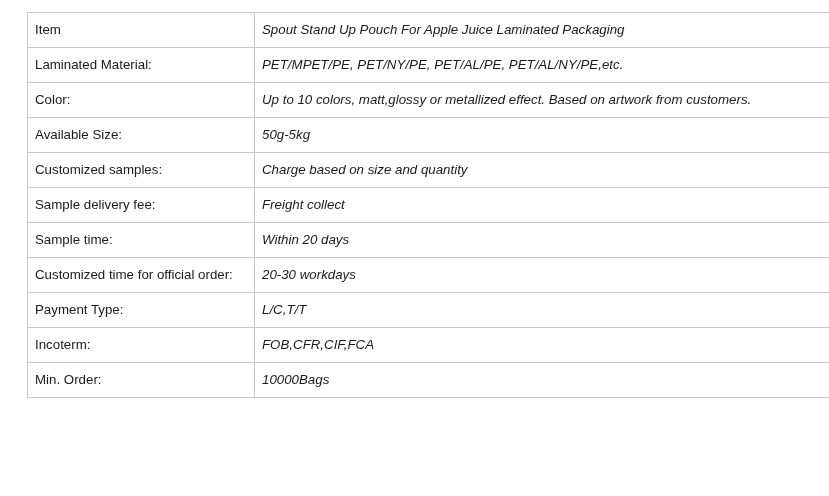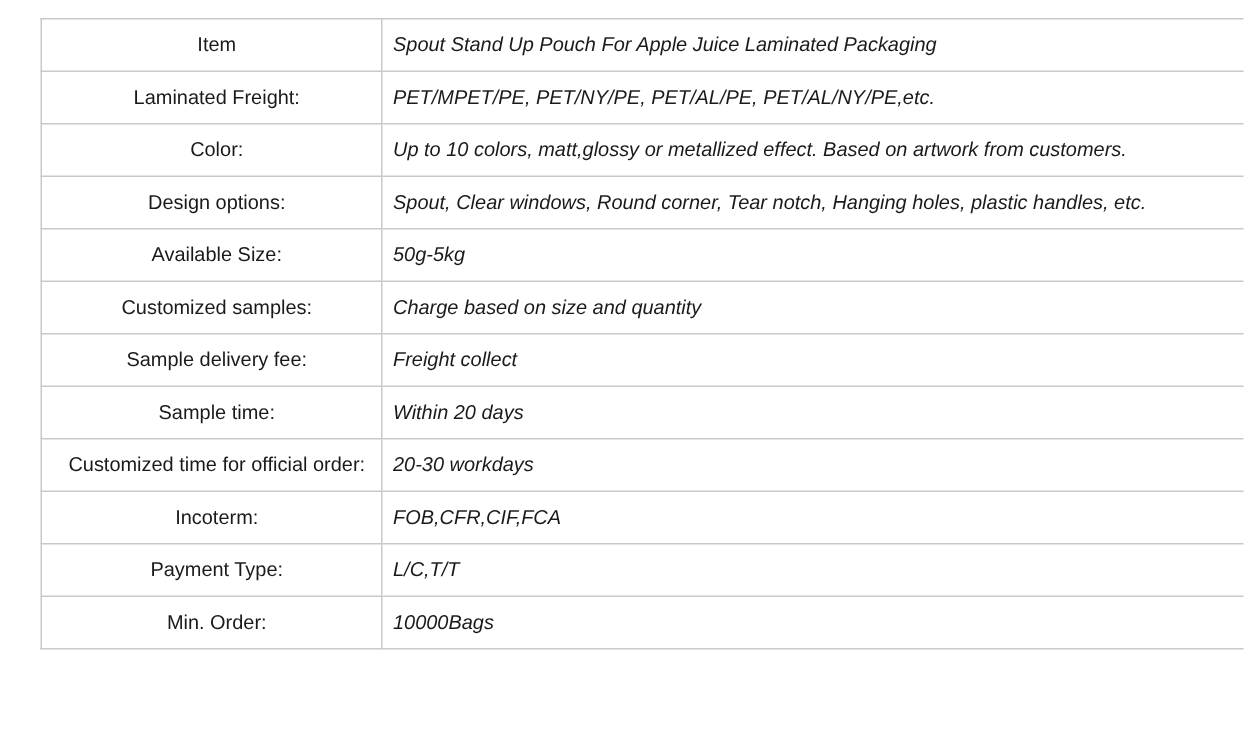--- a/index.html
+++ b/index.html
@@ -29,48 +29,43 @@
     padding: 0 0 0 7px;
     font-size: 13.3px;
     line-height: 1.25;
     vertical-align: middle;
     white-space: nowrap;
     overflow: hidden;
     text-overflow: ellipsis;
   }
   table.spec-table td.label-cell {
     width: 219px;
-    text-align: center;
   }
   table.spec-table td.value-cell {
     width: 568px;
     font-style: italic;
   }
 </style>
 </head>
 <body>
 
 <div class="spec-table-wrap">
   <table class="spec-table">
     <tbody>
       <tr>
         <td class="label-cell">Item</td>
         <td class="value-cell">Spout Stand Up Pouch For Apple Juice Laminated Packaging</td>
       </tr>
       <tr>
-        <td class="label-cell">Laminated Freight:</td>
+        <td class="label-cell">Laminated Material:</td>
         <td class="value-cell">PET/MPET/PE, PET/NY/PE, PET/AL/PE, PET/AL/NY/PE,etc.</td>
       </tr>
       <tr>
         <td class="label-cell">Color:</td>
         <td class="value-cell">Up to 10 colors, matt,glossy or metallized effect. Based on artwork from customers.</td>
-      </tr>
-      <tr>
-        <td class="label-cell">Design options:</td>
-        <td class="value-cell">Spout, Clear windows, Round corner, Tear notch,  Hanging holes, plastic handles, etc.</td>
       </tr>
       <tr>
         <td class="label-cell">Available Size:</td>
         <td class="value-cell">50g-5kg</td>
       </tr>
       <tr>
         <td class="label-cell">Customized samples:</td>
         <td class="value-cell">Charge based on size and quantity</td>
       </tr>
       <tr>
@@ -79,26 +74,26 @@
       </tr>
       <tr>
         <td class="label-cell">Sample time:</td>
         <td class="value-cell">Within 20 days</td>
       </tr>
       <tr>
         <td class="label-cell">Customized time for official order:</td>
         <td class="value-cell">20-30 workdays</td>
       </tr>
       <tr>
+        <td class="label-cell">Payment Type:</td>
+        <td class="value-cell">L/C,T/T</td>
+      </tr>
+      <tr>
         <td class="label-cell">Incoterm:</td>
         <td class="value-cell">FOB,CFR,CIF,FCA</td>
-      </tr>
-      <tr>
-        <td class="label-cell">Payment Type:</td>
-        <td class="value-cell">L/C,T/T</td>
       </tr>
       <tr>
         <td class="label-cell">Min. Order:</td>
         <td class="value-cell">10000Bags</td>
       </tr>
     </tbody>
   </table>
 </div>
 
 </body></html>

